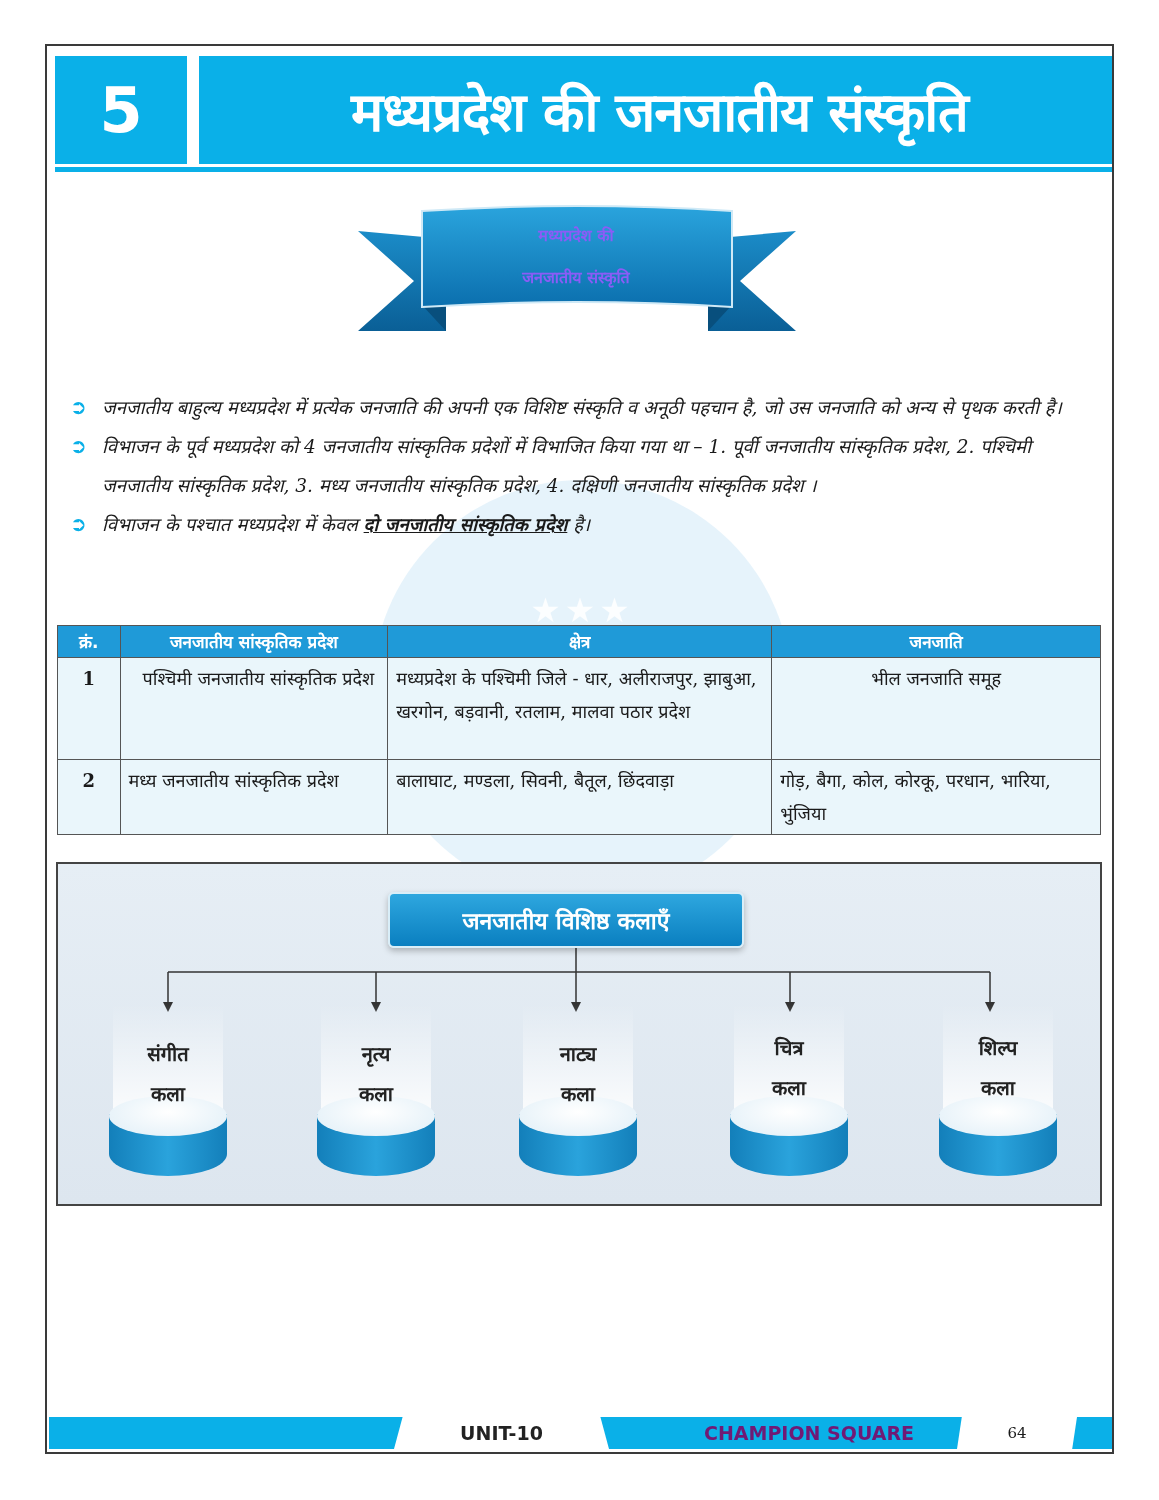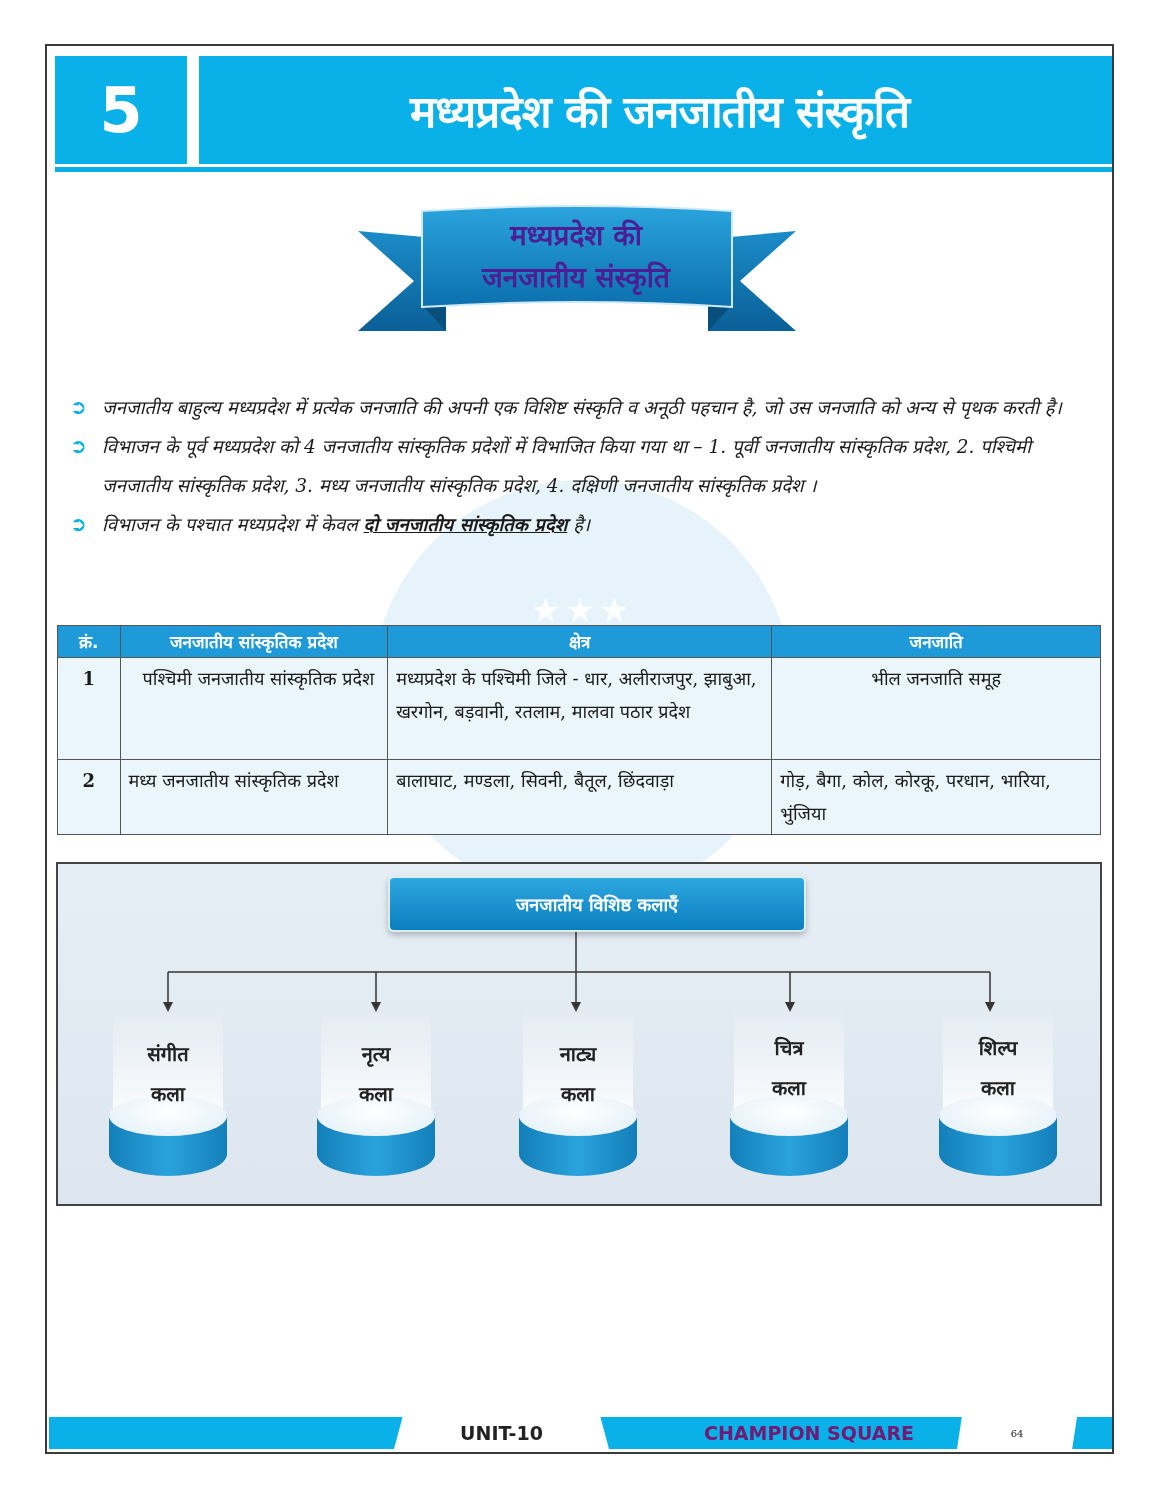--- a/index.html
+++ b/index.html
@@ -24,29 +24,29 @@
       position: absolute; left: 0; top: 0; width: 132px; height: 100%;
       color: #fff; font-family: "DejaVu Sans", sans-serif; font-weight: bold;
       font-size: 62px; display: flex; align-items: center; justify-content: center;
     }
     .header-divider {
       position: absolute; left: 132px; top: 0; width: 12px; height: 100%; background: #fff;
     }
     .chapter-title {
       position: absolute; left: 152px; right: 0; top: 0; height: 100%;
       color: #fff; font-family: "DejaVu Sans", sans-serif; font-weight: bold;
-      font-size: 44px; display: flex; align-items: center; justify-content: center;
+      font-size: 54px; display: flex; align-items: center; justify-content: center;
       letter-spacing: -1px;
     }
     
     .ribbon { position: absolute; left: 356px; top: 205px; width: 442px; height: 132px; }
     .ribbon svg { position: absolute; left: 0; top: 0; }
     .ribbon-text {
       position: absolute; left: 65px; width: 310px; top: 10px; text-align: center;
-      color: #4c1d95; font-size: 28px; line-height: 42px; font-weight: bold;
+      color: #8b5cf6; font-size: 16px; line-height: 42px; font-weight: bold;
     }
     
     .watermark {
       position: absolute; left: 372px; top: 480px; width: 420px; height: 420px;
       border-radius: 50%; background: rgba(140,200,235,0.22);
     }
     .watermark-stars {
       position: absolute; left: 0; right: 0; top: 110px; text-align: center;
       color: rgba(255,255,255,0.85); font-size: 34px; letter-spacing: 4px;
     }
@@ -77,24 +77,24 @@
     }
     .tbl td.num { text-align: center; font-weight: bold; }
     .tbl td.center { text-align: center; }
     .tbl td.justify { text-align: justify; text-align-last: auto; padding-left: 22px; }
     
     .diagram {
       position: absolute; left: 56px; top: 862px; width: 1046px; height: 344px;
       border: 2px solid #444; background: linear-gradient(#e6eef5, #dde6ef);
     }
     .diagram-title {
-      position: absolute; left: 330px; top: 12px; width: 418px; height: 56px;
+      position: absolute; left: 330px; top: 28px; width: 356px; height: 56px;
       border-radius: 6px; background: linear-gradient(#2ea7df, #0a7fc0);
       border: 2px solid #d9eef8; box-shadow: 0 3px 6px rgba(0,0,0,0.25);
-      color: #fff; font-size: 18px; font-weight: bold;
+      color: #fff; font-size: 23px; font-weight: bold;
       display: flex; align-items: center; justify-content: center;
     }
     .diagram-lines { position: absolute; left: 0; top: 0; }
     .cyl {
       position: absolute; top: 140px; width: 118px; height: 175px;
     }
     .cyl-glow {
       position: absolute; left: 4px; right: 4px; top: 0; height: 120px;
       background: linear-gradient(rgba(255,255,255,0), rgba(255,255,255,0.95));
     }
@@ -122,21 +122,21 @@
       display: flex; align-items: center; justify-content: center; color: #222;
     }
     .footer-brand {
       position: absolute; left: 620px; top: 0; width: 280px; height: 32px; color: #701a75;
       font-family: "DejaVu Sans", sans-serif; font-weight: bold; font-size: 19px;
       display: flex; align-items: center; justify-content: center;
     }
     .footer-page {
       position: absolute; left: 908px; top: 0; width: 120px; height: 32px; background: #fff;
       clip-path: polygon(4% 0, 100% 0, 96% 100%, 0 100%);
-      font-size: 10px; display: flex; align-items: center; justify-content: center;
+      font-size: 15px; display: flex; align-items: center; justify-content: center;
     }
   </style>
 </head>
 <body>
 
 <div class="page-frame"></div>
 
 <div class="header-bar">
   <div class="chapter-num">5</div>
   <div class="header-divider"></div>

